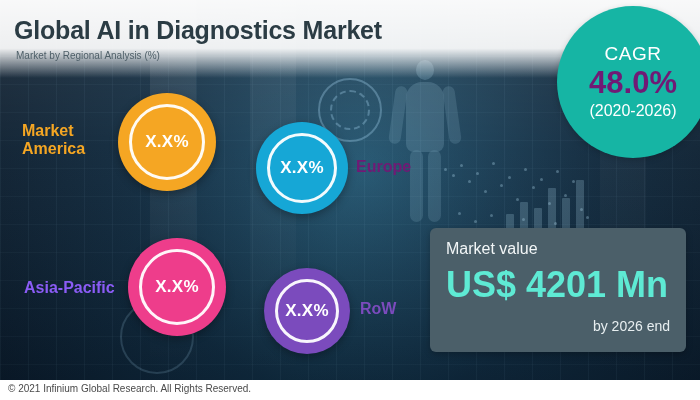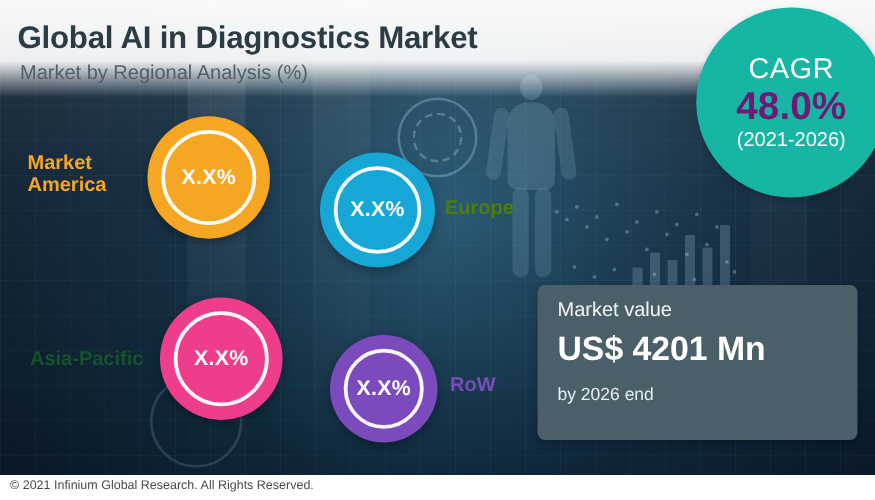--- a/index.html
+++ b/index.html
@@ -58,65 +58,65 @@
   .streak.s2{left:250px;opacity:.6;}
   .streak.s3{left:600px;opacity:.5;}
 
   
   .title{
     position:absolute;left:14px;top:16px;
     font-size:25px;font-weight:bold;color:#2b3c44;letter-spacing:-.2px;
   }
   .subtitle{
     position:absolute;left:16px;top:50px;
-    font-size:16px;color:#4e5f68;
+    font-size:10px;color:#4e5f68;
   }
   .header-wash{
     position:absolute;left:0;top:0;width:700px;height:78px;
     background:linear-gradient(180deg, rgba(255,255,255,.97) 0%, rgba(255,255,255,.92) 62%, rgba(255,255,255,0) 100%);
   }
 
   
   .cagr{
     position:absolute;right:14px;top:6px;width:152px;height:152px;border-radius:50%;
     background:#16b5a4;box-shadow:0 2px 6px rgba(0,0,0,.18);
     display:flex;flex-direction:column;align-items:center;justify-content:center;color:#ffffff;
   }
-  .cagr .c-lab{font-size:23px;letter-spacing:.5px;line-height:1.05;}
+  .cagr .c-lab{font-size:19px;letter-spacing:.5px;line-height:1.05;}
   .cagr .c-val{font-size:31px;font-weight:bold;color:#701a75;line-height:1.15;margin-top:1px;}
   .cagr .c-per{font-size:16px;margin-top:1px;}
 
   
   .mv{
     position:absolute;left:430px;top:228px;width:256px;height:124px;border-radius:6px;
     background:#4b5f69;box-shadow:0 2px 6px rgba(0,0,0,.25);color:#fff;
     padding:12px 16px;box-sizing:border-box;
   }
   .mv .mv-t{font-size:16px;color:#f2f6f7;}
-  .mv .mv-v{font-size:27px;font-weight:bold;color:#ffffff;margin-top:6px;}
-  .mv .mv-s{font-size:14px;color:#e7eef0;margin-top:12px;}
+  .mv .mv-v{font-size:36px;font-weight:bold;color:#5eead4;margin-top:6px;}
+  .mv .mv-s{font-size:14px;color:#e7eef0;text-align:right;margin-top:12px;}
 
   
   .coin{position:absolute;border-radius:50%;box-shadow:0 3px 8px rgba(0,0,0,.30);}
   .coin .inner{
     position:absolute;left:11px;top:11px;right:11px;bottom:11px;border-radius:50%;
     border:3px solid rgba(255,255,255,.95);
     display:flex;align-items:center;justify-content:center;
   }
   .coin .pct{color:#ffffff;font-size:17px;font-weight:bold;letter-spacing:.3px;}
 
   .coin.c-na{left:118px;top:93px;width:98px;height:98px;background:#f5a623;}
   .coin.c-eu{left:256px;top:122px;width:92px;height:92px;background:#16a7d6;}
   .coin.c-ap{left:128px;top:238px;width:98px;height:98px;background:#ee3d8b;}
   .coin.c-row{left:264px;top:268px;width:86px;height:86px;background:#7b4bbd;}
 
   .lab{position:absolute;font-weight:bold;line-height:1.12;}
   .lab.l-na{left:22px;top:122px;width:92px;font-size:16px;color:#f5a623;text-align:left;}
-  .lab.l-eu{left:356px;top:158px;font-size:16px;color:#4d7c0f;}
-  .lab.l-ap{left:24px;top:279px;font-size:16px;color:#14532d;}
+  .lab.l-eu{left:356px;top:158px;font-size:16px;color:#701a75;}
+  .lab.l-ap{left:24px;top:279px;font-size:16px;color:#8b5cf6;}
   .lab.l-row{left:360px;top:300px;font-size:16px;color:#7b4bbd;}
 
   
   .footer{
     position:absolute;left:0;bottom:0;width:700px;height:20px;background:#ffffff;
   }
   .footer span{position:absolute;left:8px;top:3px;font-size:10px;color:#4a4a4a;}
 </style>
 </head>
 <body>
@@ -185,21 +185,21 @@
     <div class="bg-veil"></div>
   </div>
 
   <div class="header-wash"></div>
   <div class="title">Global AI in Diagnostics Market</div>
   <div class="subtitle">Market by Regional Analysis (%)</div>
 
   <div class="cagr">
     <div class="c-lab">CAGR</div>
     <div class="c-val">48.0%</div>
-    <div class="c-per">(2021-2026)</div>
+    <div class="c-per">(2020-2026)</div>
   </div>
 
   <div class="mv">
     <div class="mv-t">Market value</div>
     <div class="mv-v">US$ 4201 Mn</div>
     <div class="mv-s">by 2026 end</div>
   </div>
 
   <div class="coin c-na">
     <div class="inner">

